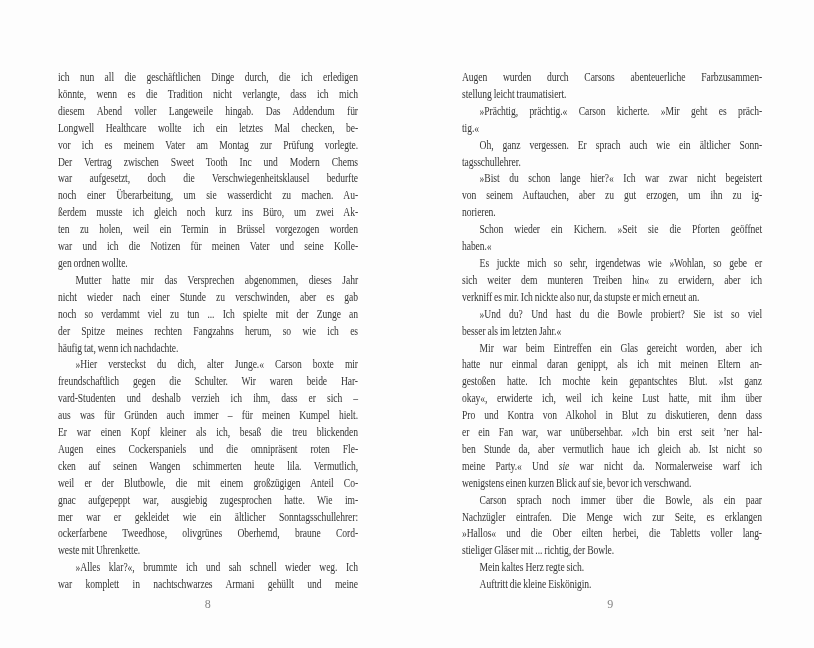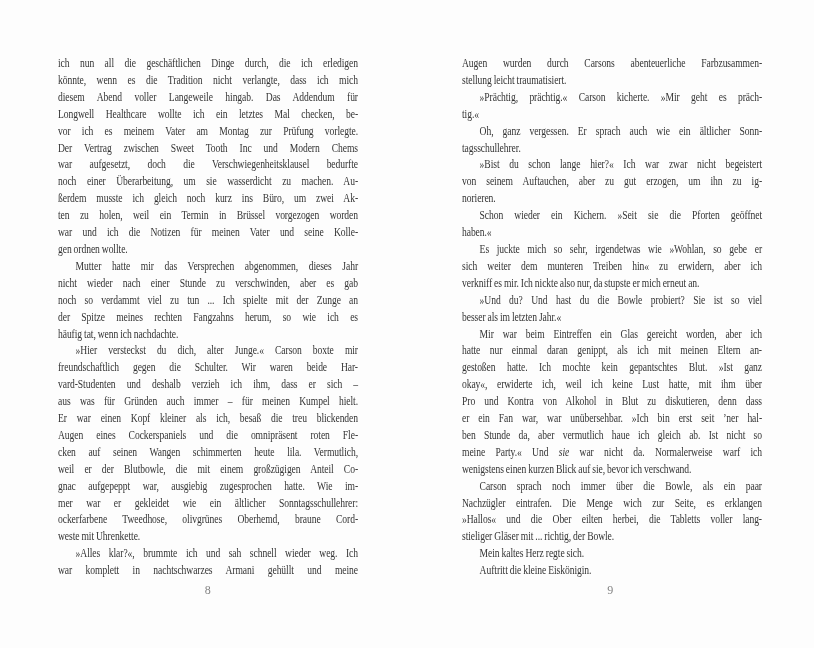--- a/index.html
+++ b/index.html
@@ -12,21 +12,21 @@
     font-family: "Liberation Serif", "DejaVu Serif", serif;
   }
   .spread {
     position: relative;
     width: 814px;
     height: 648px;
     background: #fdfdfd;
   }
   .page {
     position: absolute;
-    top: 55px;
+    top: 69px;
     height: 560px;
   }
   .page-left  { left: 58px;  width: 300px; }
   .page-right { left: 462px; width: 297px; }
 
   
   .page-text {
     position: absolute;
     top: 0;
     left: 0;

